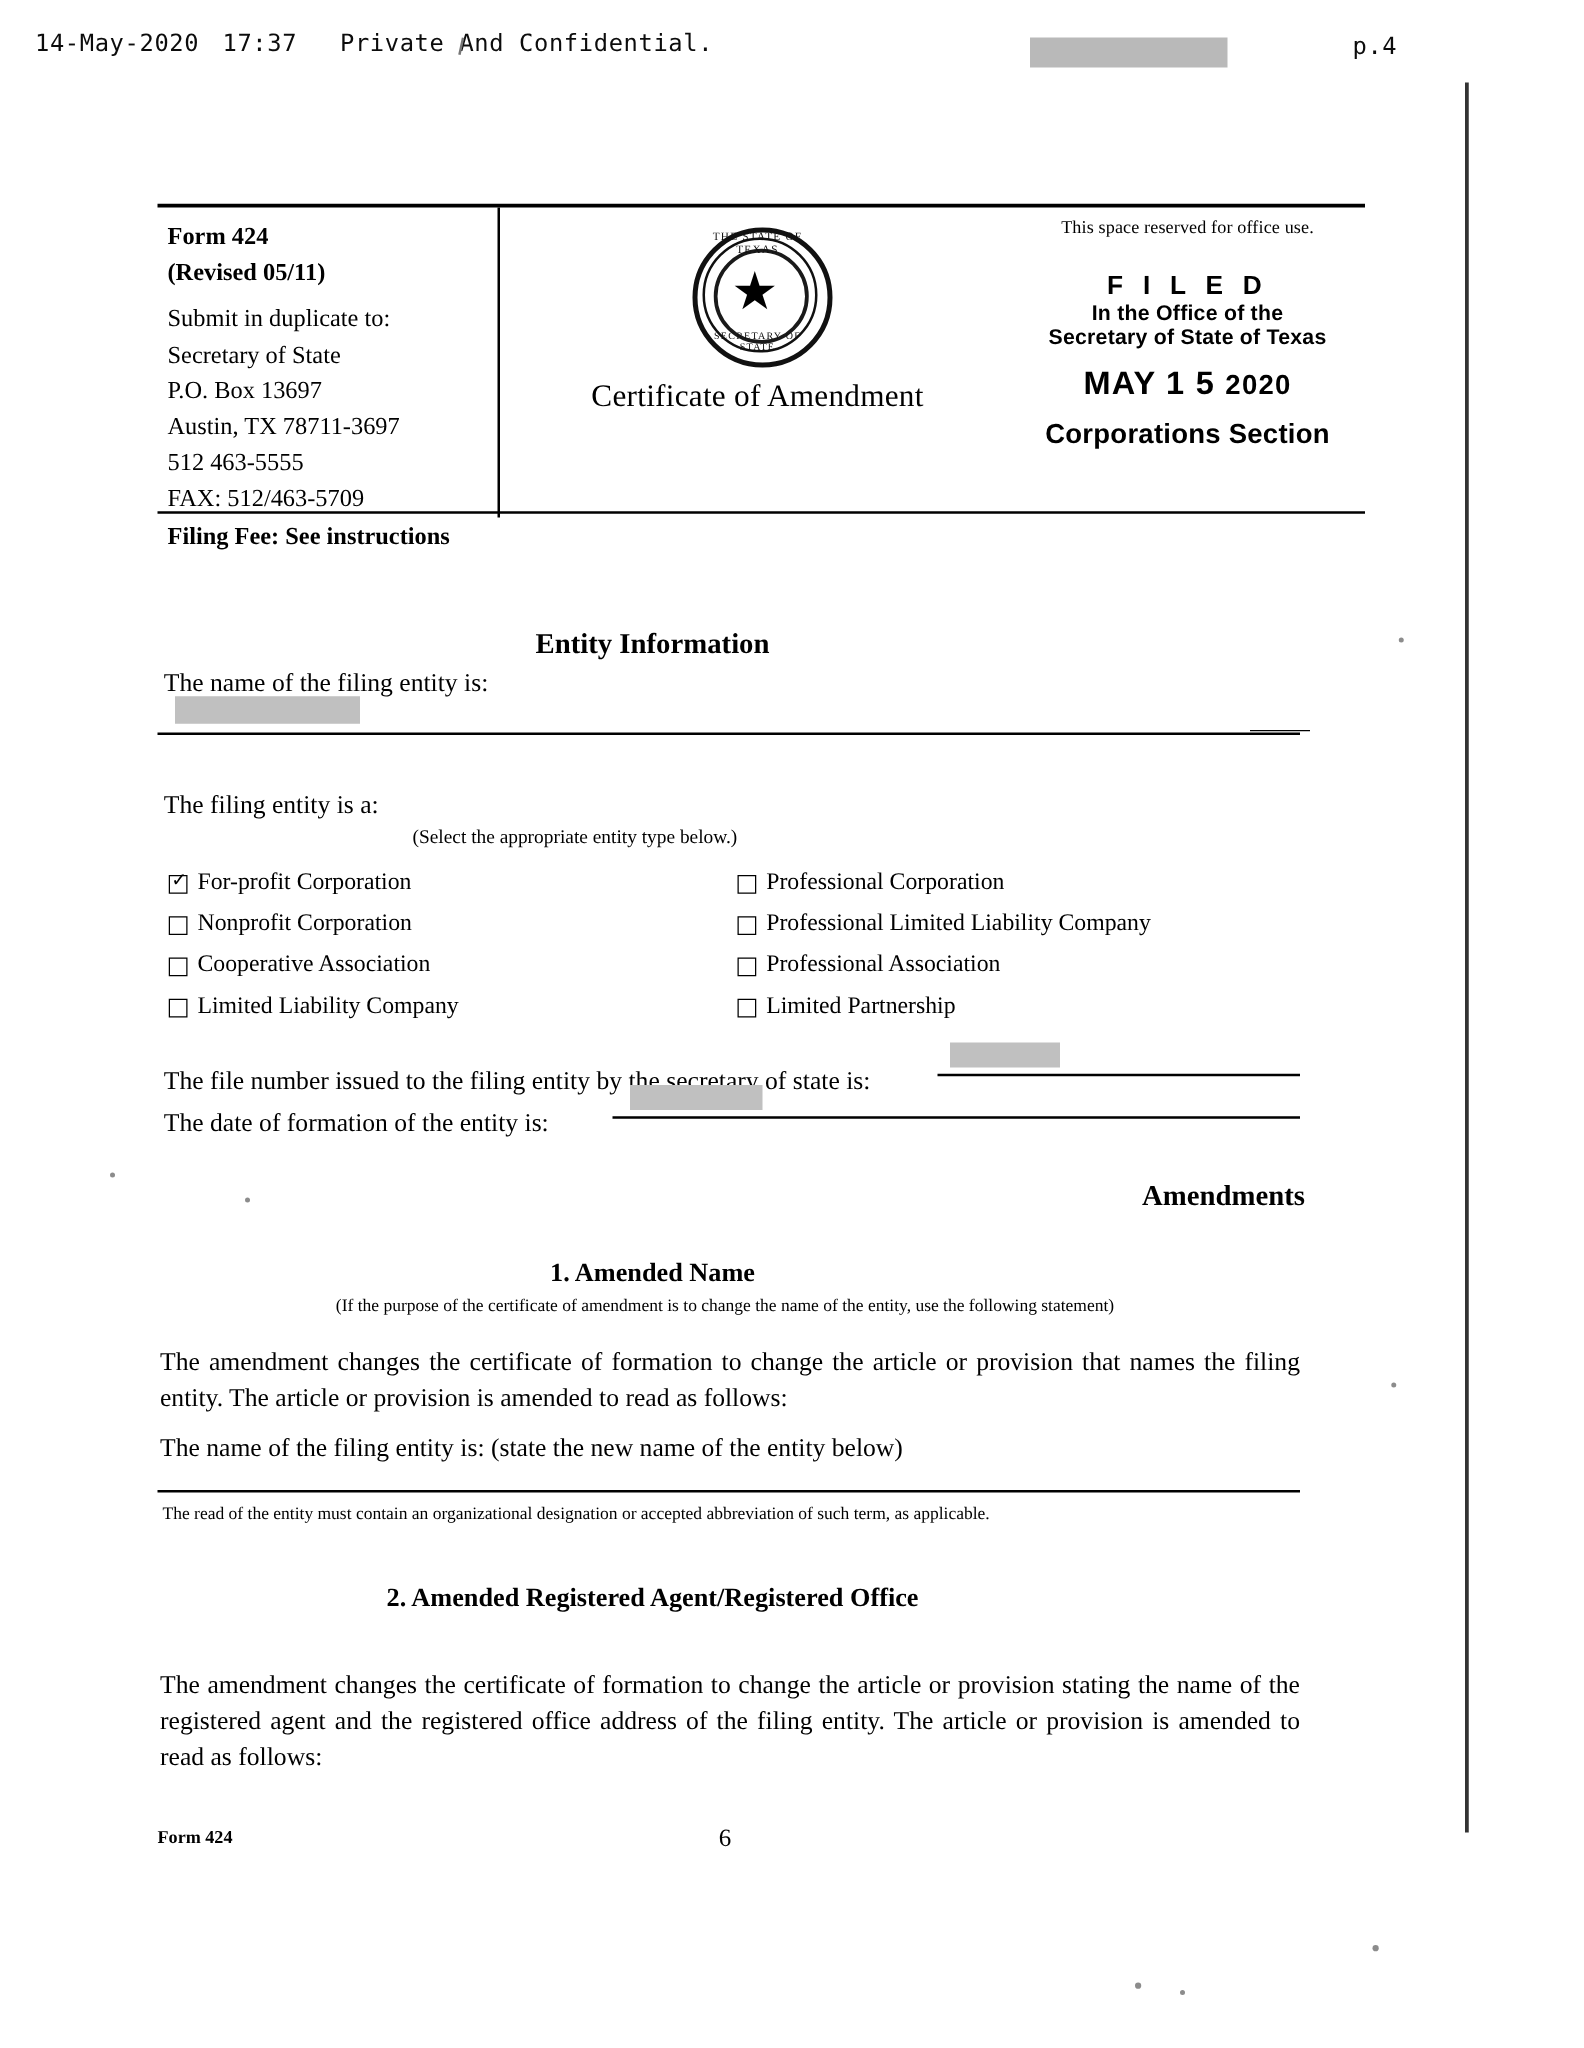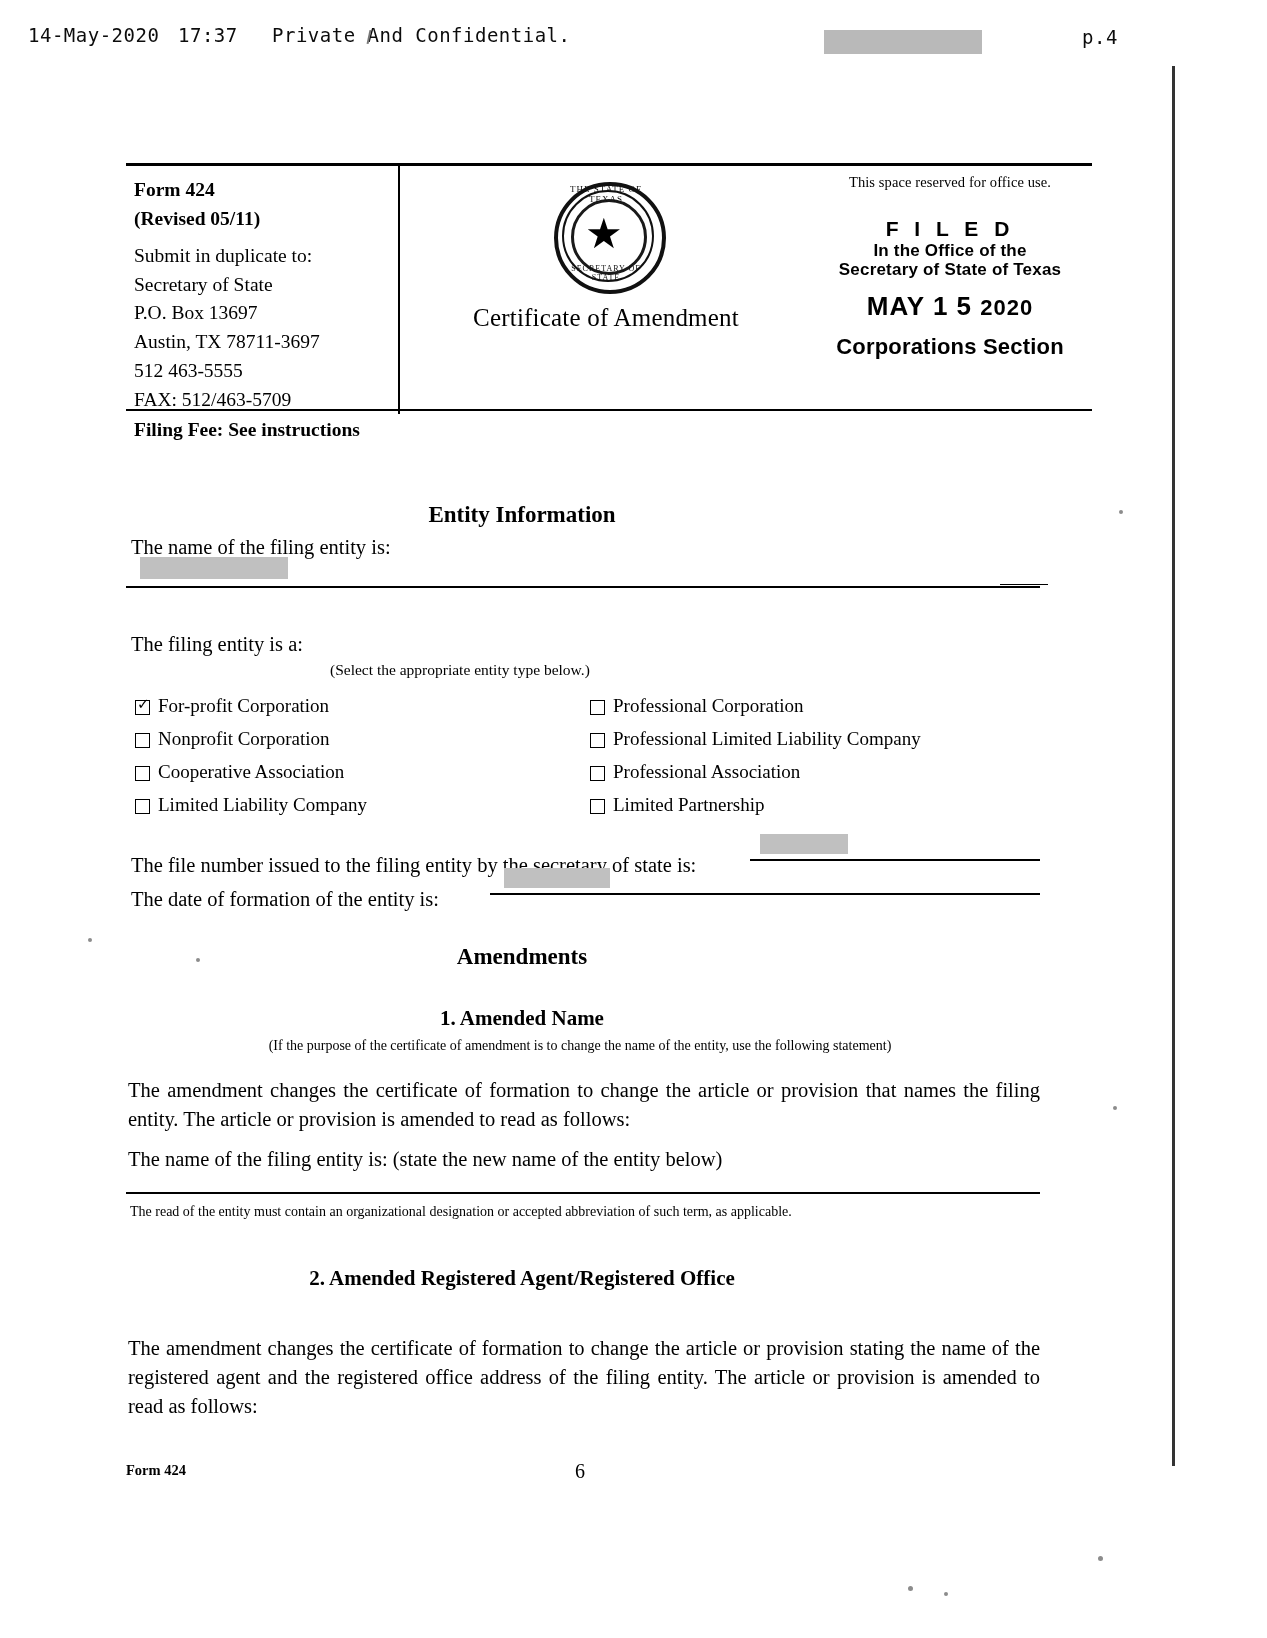--- a/index.html
+++ b/index.html
@@ -391,21 +391,21 @@
   <div class="cb-label" style="left:613px; top:794px;">Limited Partnership</div>
 
   <div class="txt" style="left:131px; top:838px;">The file number issued to the filing entity by the secretary of state is:</div>
   <div class="redact" style="left:760px; top:834px; width:88px; height:20px;"></div>
   <div class="rule" style="left:750px; top:859px; width:290px; height:2px;"></div>
 
   <div class="txt" style="left:131px; top:872px;">The date of formation of the entity is:</div>
   <div class="redact" style="left:504px; top:868px; width:106px; height:20px;"></div>
   <div class="rule" style="left:490px; top:893px; width:550px; height:2px;"></div>
 
-  <div class="section-title" style="top:944px;">Amendments</div>
+  <div class="section-title" style="top:944px;text-align:right;">Amendments</div>
 
   <div class="section-title" style="top:1006px; font-size:21px;">1.  Amended Name</div>
   <div class="tiny" style="left:0; top:1037px; width:1160px; text-align:center;">(If the purpose of the certificate of amendment is to change the name of the entity, use the following statement)</div>
 
   <div class="txt" style="left:128px; top:1060px; width:912px; line-height:1.42; text-align:justify;">The amendment changes the certificate of formation to change the article or provision that names the filing entity. The article or provision is amended to read as follows:</div>
 
   <div class="txt" style="left:128px; top:1132px;">The name of the filing entity is: (state the new name of the entity below)</div>
 
   <div class="rule" style="left:126px; top:1192px; width:914px; height:2px;"></div>
   <div class="tiny" style="left:130px; top:1203px; width:910px;">The read of the entity must contain an organizational designation or accepted abbreviation of such term, as applicable.</div>

